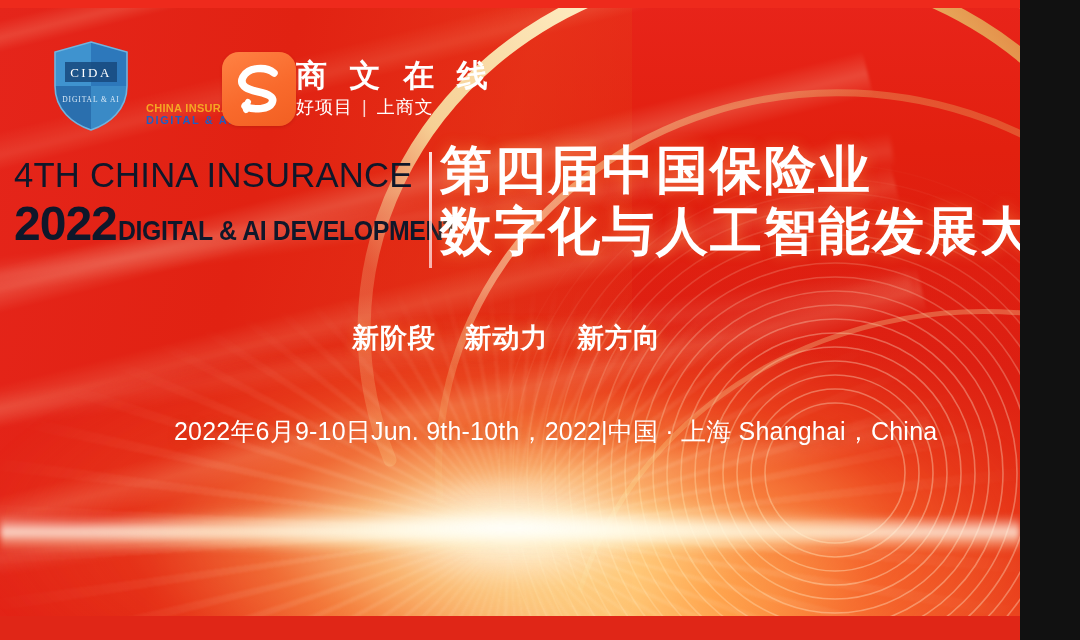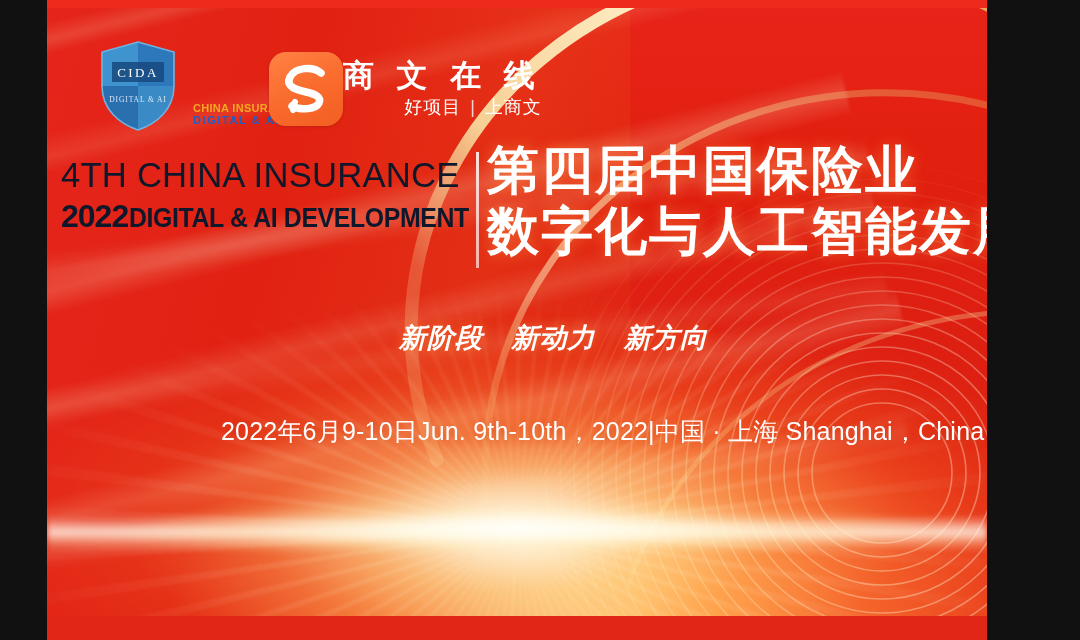--- a/index.html
+++ b/index.html
@@ -2,27 +2,26 @@
 <html><head>
 <meta charset="utf-8">
 <style>
   html, body {
     margin: 0;
     padding: 0;
     background: #111;
   }
   .banner {
     position: relative;
-    width: 940px;
+    width: 1020px;
     height: 640px;
     overflow: hidden;
     font-family: "Liberation Sans", "DejaVu Sans", sans-serif;
     background: #e2231a;
     user-select: none;
-    margin-left: 47px;
   }
 
   
   .bg-base {
     position: absolute; inset: 0;
     background:
       radial-gradient(120% 85% at 52% 100%, #ffe9b0 0%, #ffd488 7%, #ff9a45 17%, #f4602a 30%, #e63317 46%, #dd2012 62%, #d81b0f 100%);
   }
   .bg-red-top {
     position: absolute; left:0; right:0; top:0; height:58%;
@@ -148,38 +147,38 @@
     box-shadow: 0 1px 3px rgba(120,20,0,0.25);
   }
   .swzx-mark svg { position:absolute; left:0; top:0; }
   .swzx-text { color:#ffffff; }
   .swzx-main {
     font-size:31px; font-weight:bold; letter-spacing:7px; line-height:1.12;
     white-space:nowrap;
   }
   .swzx-sub {
     font-size:18px; line-height:1.3; letter-spacing:1px; white-space:nowrap;
-    display:flex; align-items:center; gap:9px; margin-top:2px;justify-content:flex-end;
+    display:flex; align-items:center; gap:9px; margin-top:2px;
   }
   .swzx-sub .sep { opacity:.8; font-weight:300; }
 
   
   .title-en {
     position:absolute; left:14px; top:157px; width:400px; color:#0f172a;
   }
   .title-en-l1 {
     font-size:35px; font-weight:400; letter-spacing:0.2px; line-height:1;
     white-space:nowrap;
     transform: scaleX(0.99); transform-origin:left center;
   }
   .title-en-l2 {
     display:flex; align-items:baseline; margin-top:8px; white-space:nowrap;
   }
   .title-en-year {
-    font-size:32px; font-weight:bold; line-height:1; letter-spacing:-1px;
+    font-size:48px; font-weight:bold; line-height:1; letter-spacing:-1px;
   }
   .title-en-tag {
     font-size:27px; font-weight:bold; line-height:1; letter-spacing:-0.4px;
     transform: scaleX(0.92); transform-origin:left bottom; margin-left:1px;
   }
   .title-divider {
     position:absolute; left:429px; top:152px; width:3px; height:116px;
     background: linear-gradient(180deg, rgba(255,235,235,0.95), rgba(255,225,225,0.75));
   }
   .title-cn {
@@ -191,21 +190,21 @@
     white-space:nowrap;
   }
 
   
   .slogan {
     position:absolute; left:352px; top:320px;
     color:#ffffff; font-size:27px; font-weight:bold; letter-spacing:1px;
     white-space:nowrap;
     text-shadow: 0 0 12px rgba(255,160,70,0.5);
   }
-  .slogan span { margin-right:20px;font-style:italic; }
+  .slogan span { margin-right:20px; }
   .slogan span:last-child { margin-right:0; }
 
   
   .datebar {
     position:absolute; left:174px; top:415px;
     color:#ffffff; font-size:25px; font-weight:500; letter-spacing:0.2px;
     white-space:nowrap;
     text-shadow: 0 1px 8px rgba(200,60,10,0.45);
   }
 </style>

